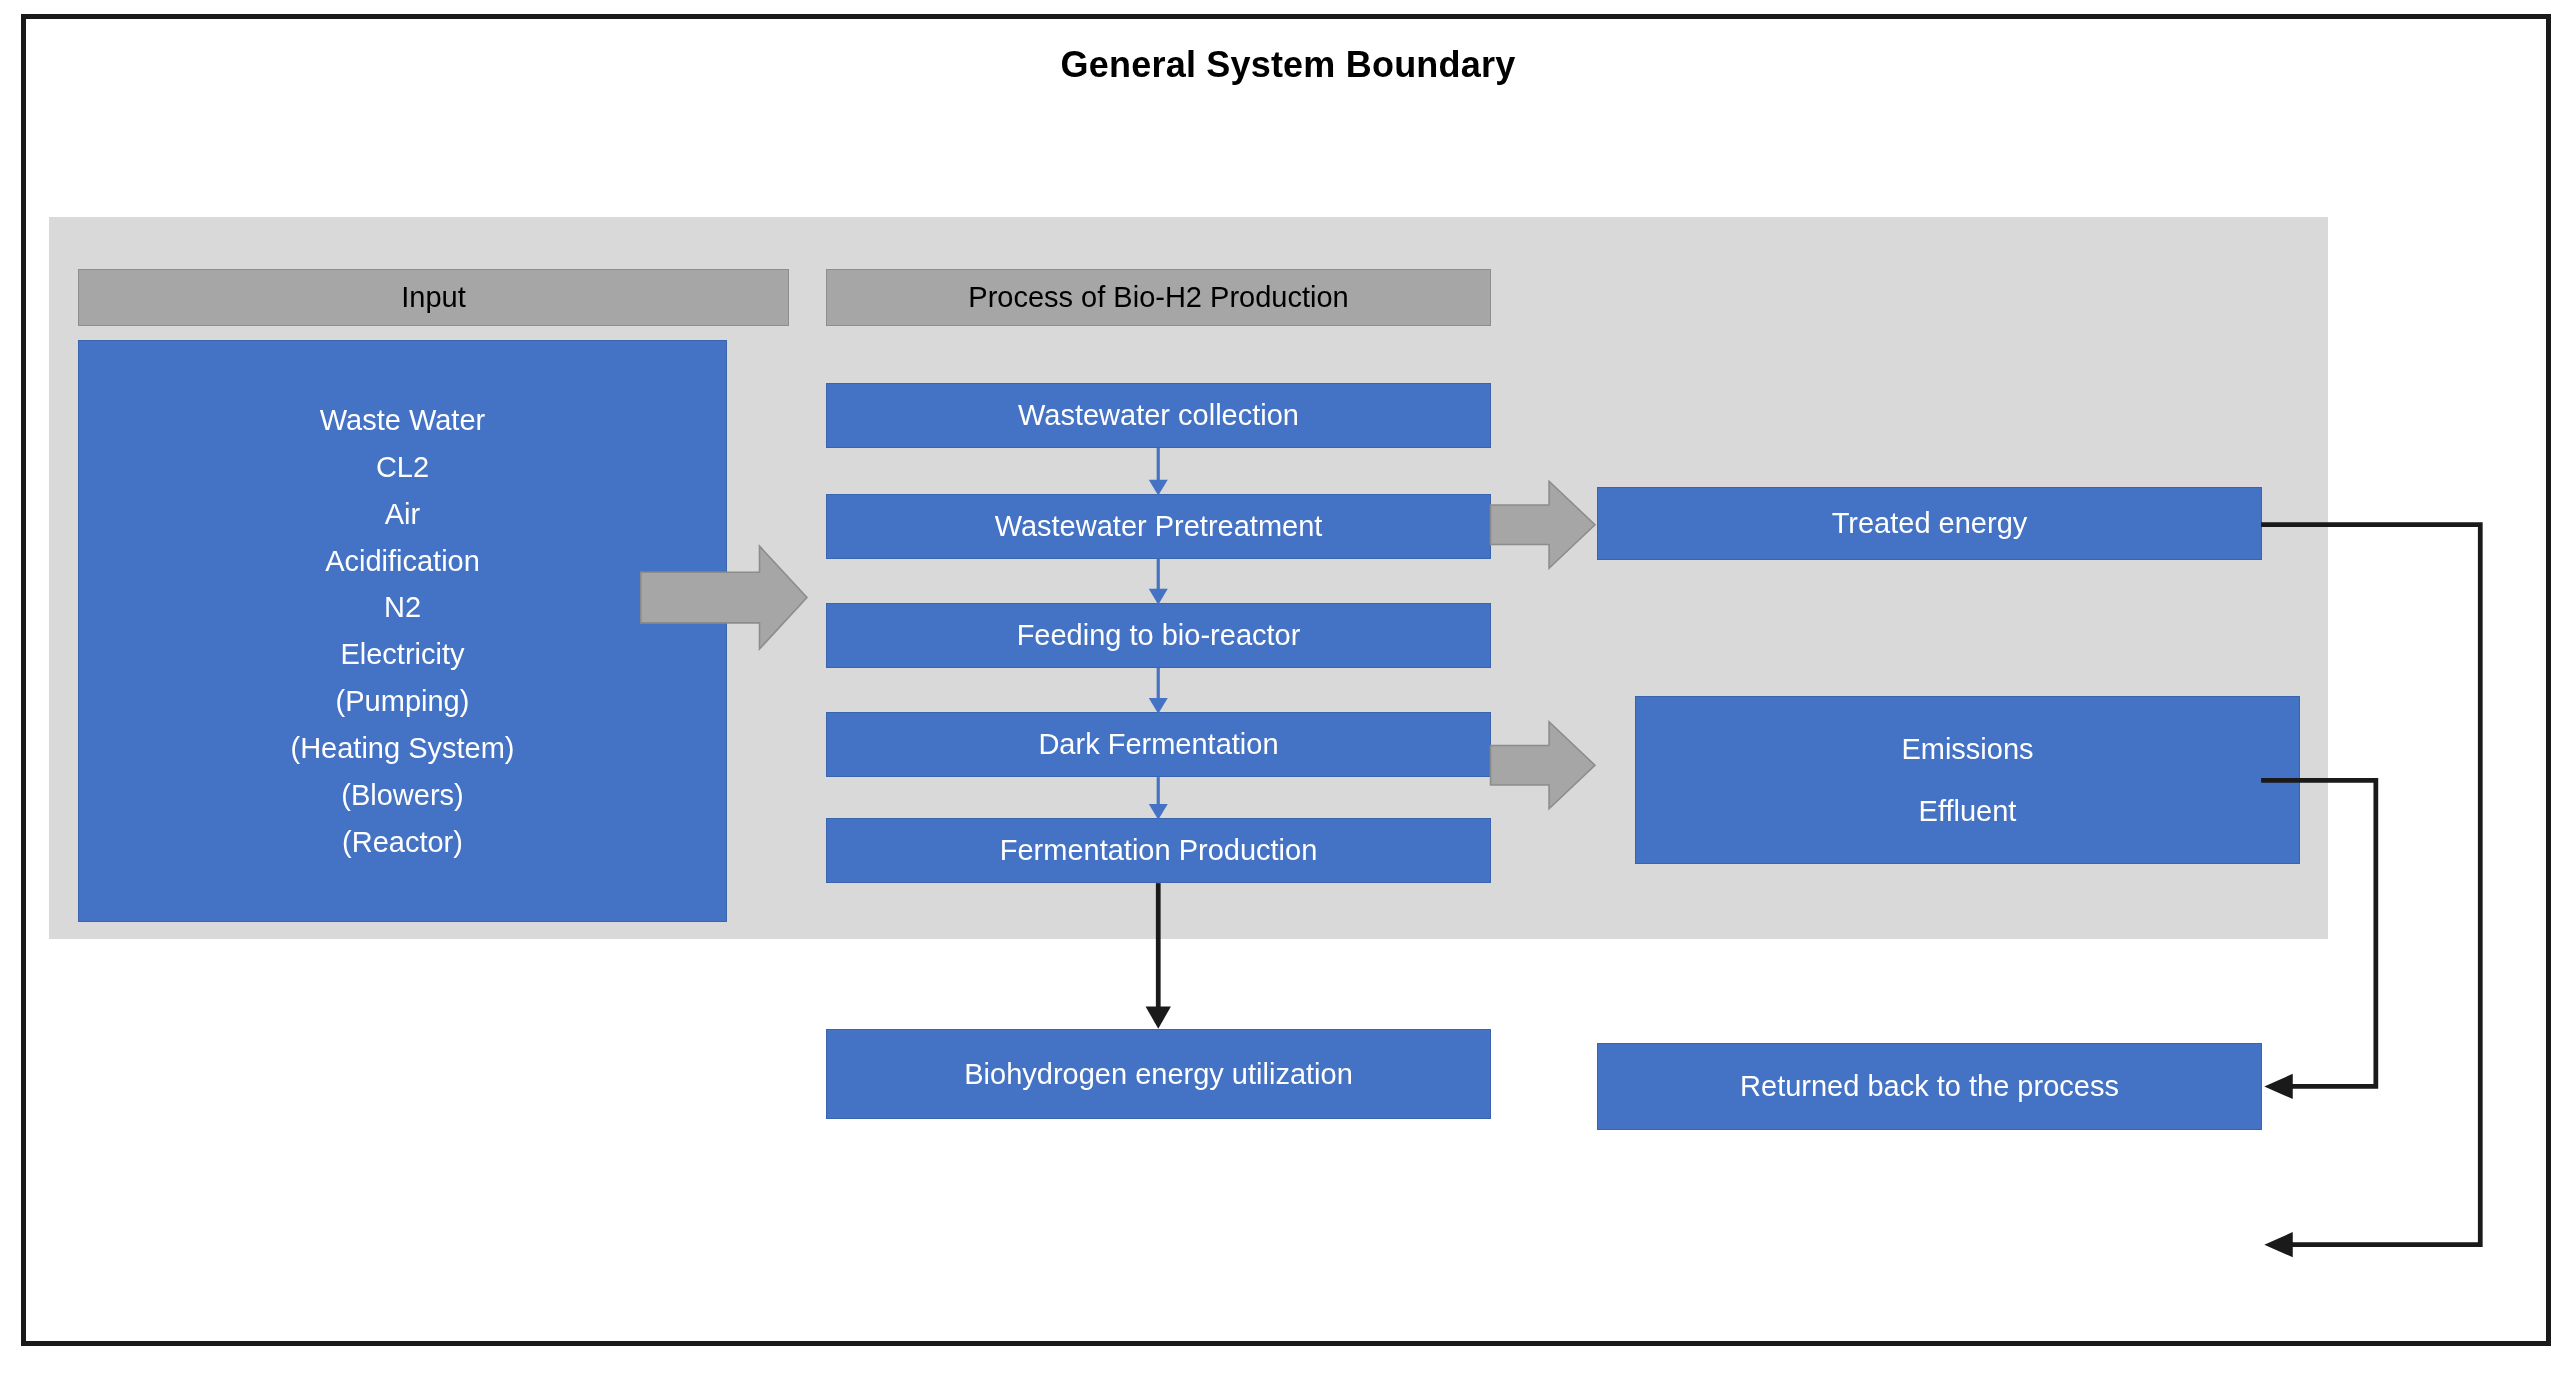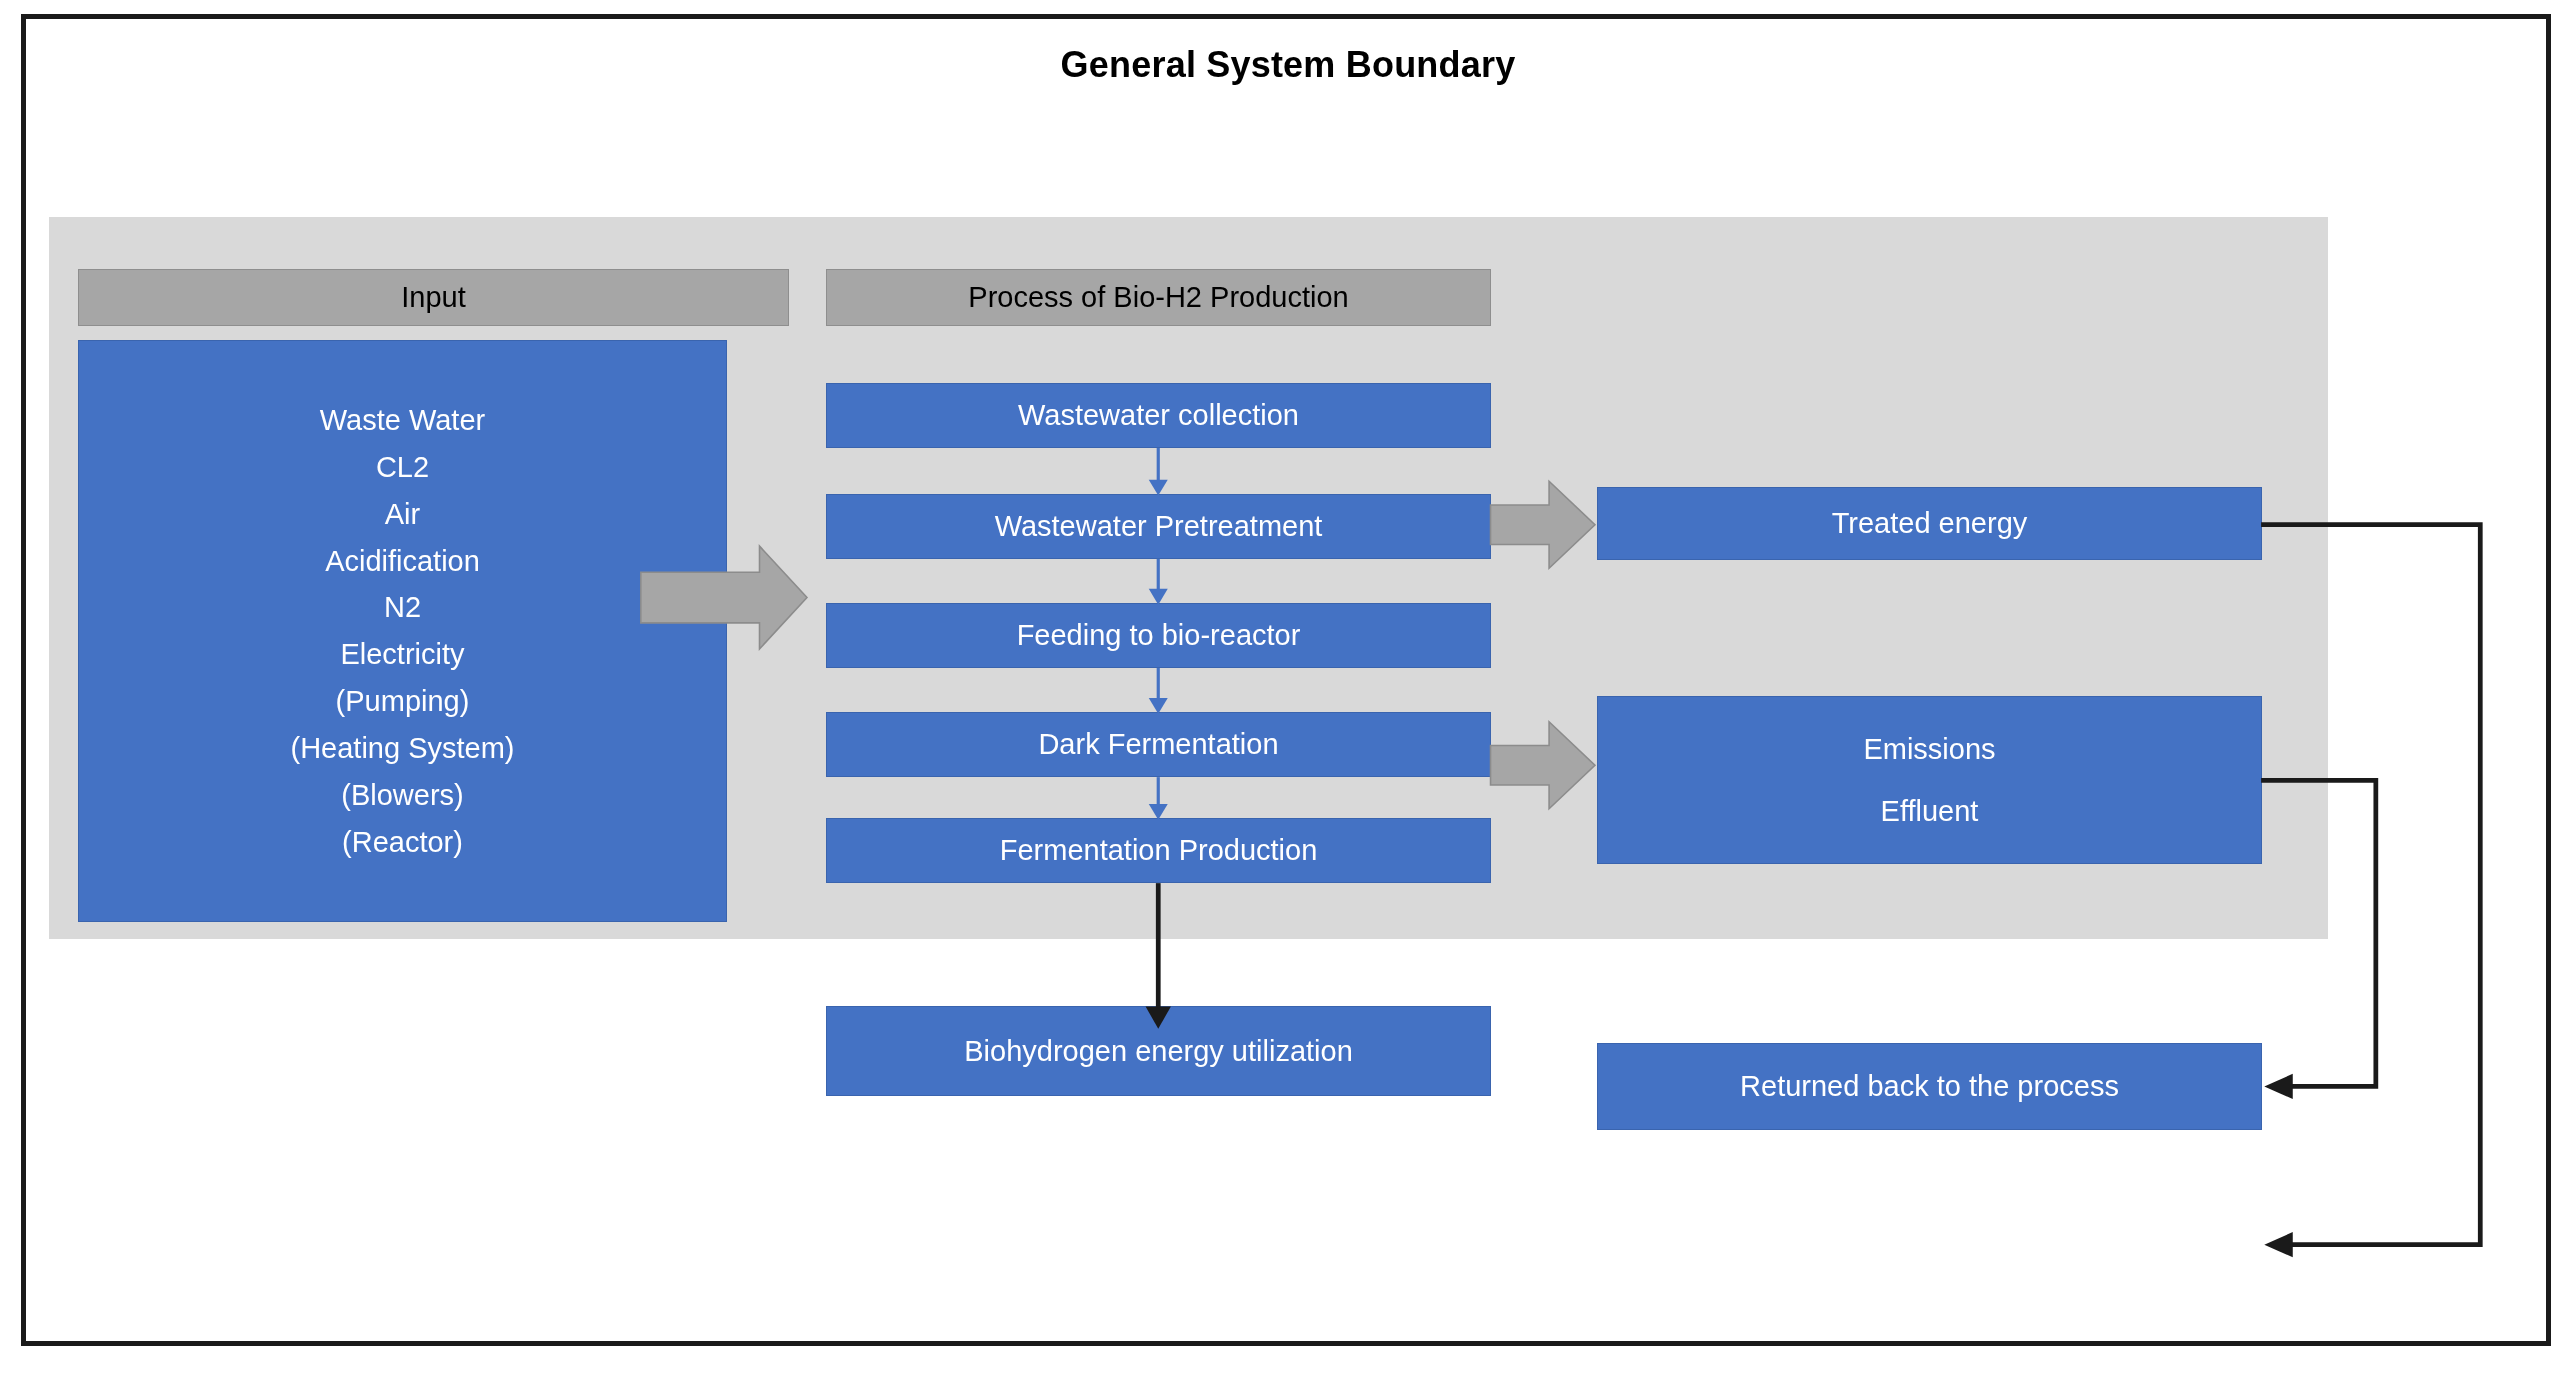--- a/index.html
+++ b/index.html
@@ -61,20 +61,21 @@
     font-size:29px;
     display:flex;align-items:center;justify-content:center;
     box-sizing:border-box;
     text-align:center;
     line-height:1.18;
   }
   .blue.stack{
     flex-direction:column;
     justify-content:space-around;
     padding:20.6px 0;
+    margin-left:38px;
   }
   .input-list{
     flex-direction:column;
     justify-content:center;
     gap:12.7px;
     padding:11px 4px;
   }
   .input-list span{display:block;}
 
   
@@ -129,21 +130,21 @@
   <div class="blue" style="left:826px;top:818px;width:665px;height:65px;">Fermentation Production</div>
 
 
   <div class="blue" style="left:1597px;top:487px;width:665px;height:73px;">Treated energy</div>
 
   <div class="blue stack" style="left:1597px;top:696px;width:665px;height:168px;">
     <span>Emissions</span>
     <span>Effluent</span>
   </div>
 
-  <div class="blue" style="left:826px;top:1006px;width:665px;height:90px;">Biohydrogen energy utilization</div>
+  <div class="blue" style="left:826px;top:1029px;width:665px;height:90px;">Biohydrogen energy utilization</div>
 
   <div class="blue" style="left:1597px;top:1043px;width:665px;height:87px;">Returned back to the process</div>
 
 
   <svg class="svg-layer" viewBox="0 0 3256 1764" xmlns="http://www.w3.org/2000/svg">
 
     <polygon class="garrow" points="810,723 960,723 960,690 1020,755 960,820 960,787 810,787"></polygon>
 
     <polygon class="garrow" points="1884,638 1958,638 1958,608 2016,663 1958,718 1958,688 1884,688"></polygon>
 

